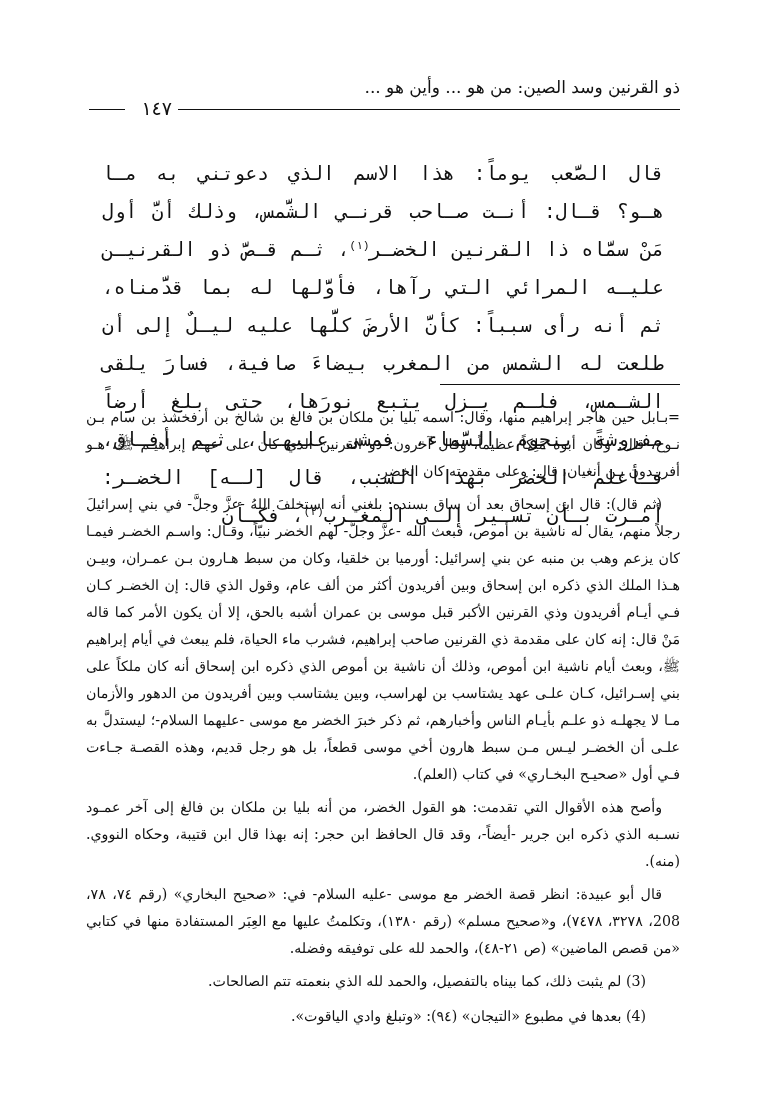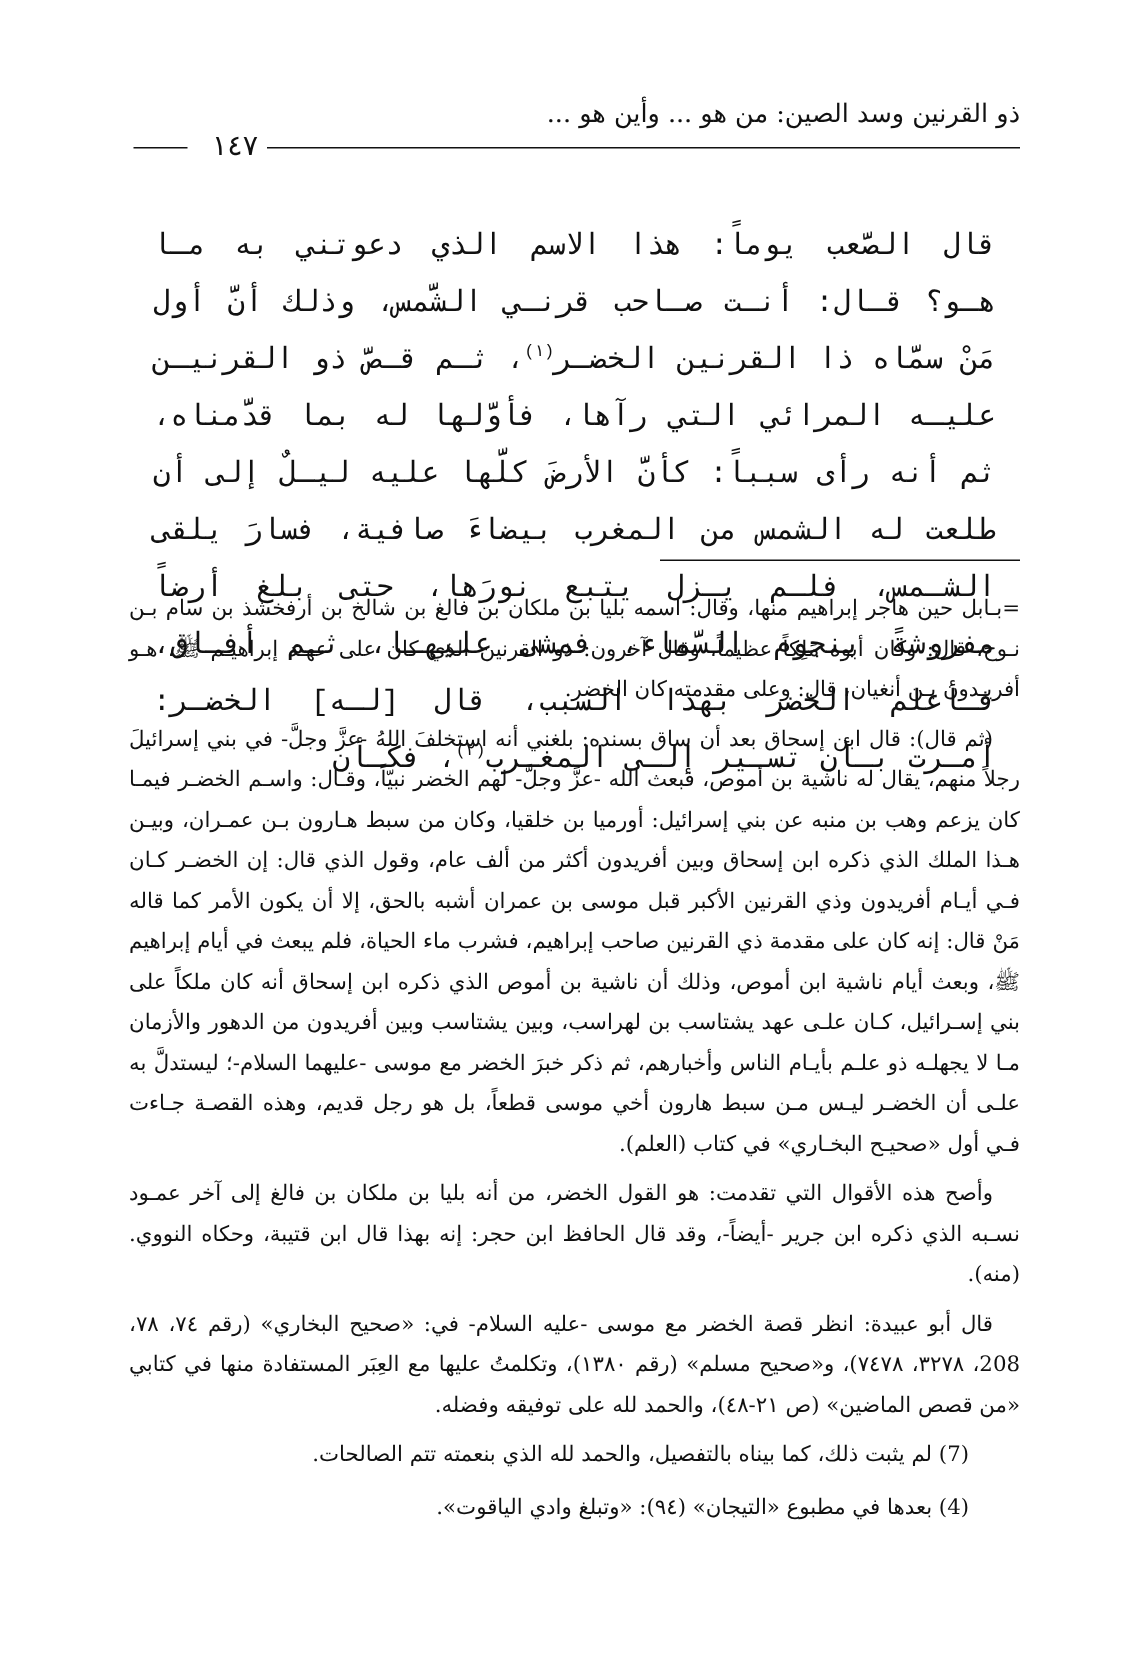--- a/index.html
+++ b/index.html
@@ -11,21 +11,21 @@
       width: 763px;
       height: 1108px;
       position: relative;
       overflow: hidden;
       color: #111111;
       font-family: "DejaVu Sans", sans-serif;
     }
     .page {
       position: absolute;
       left: 86px;
-      top: 1px;
+      top: 12px;
       width: 594px;
       height: 964px;
       direction: rtl;
     }
     
     .running-header {
       position: absolute;
       top: 62px;
       left: 0;
       right: 0;
@@ -137,17 +137,17 @@
     <p><span>قال الصَّعب يوماً: هذا الاسم الذي دعوتني به مـا هـو؟ قـال: أنـت صـاحب قرنـي الشَّمس، وذلك أنَّ أول مَنْ سمَّاه ذا القرنين الخضـر</span><sup class="fn">(١)</sup><span>، ثـم قـصَّ ذو القرنيـن عليـه المرائي التي رآها، فأوَّلها له بما قدَّمناه، ثم أنه رأى سبباً: كأنَّ الأرضَ كلَّها عليه ليـلٌ إلى أن طلعت له الشمس من المغرب بيضاءَ صافية، فسارَ يلقى الشـمس، فلـم يـزل يتبع نورَها، حتى بلغ أرضاً مفروشةً بنجوم السَّماء، فمشى عليهـا، ثـم أفـاق، فـأعلم الخضر بهذا السبب، قال [لـه] الخضـر: أمـرت بـأن تسـير إلـى المغـرب</span><sup class="fn">(٢)</sup><span>، فكـأن</span></p>
   </div>
 
   <div class="footnote-separator"></div>
 
   <div class="footnotes">
     <p>=بـابل حين هاجر إبراهيم منها، وقال: اسمه بليا بن ملكان بن فالغ بن شالخ بن أرفخشذ بن سام بـن نـوح، قال: وكان أبوه مَلِكاً عظيماً، وقال آخرون: ذو القرنين الذي كان على عهـد إبراهيـم ﷺ، هـو أفريـدون بـن أنغيان، قال: وعلى مقدمته كان الخضر.</p>
     <p class="indent">(ثم قال): قال ابن إسحاق بعد أن ساق بسنده: بلغني أنه استخلفَ اللهُ -عزَّ وجلَّ- في بني إسرائيلَ رجلاً منهم، يقال له ناشية بن أموص، فبعث الله -عزَّ وجلَّ- لهم الخضر نبيّاً، وقـال: واسـم الخضـر فيمـا كان يزعم وهب بن منبه عن بني إسرائيل: أورميا بن خلقيا، وكان من سبط هـارون بـن عمـران، وبيـن هـذا الملك الذي ذكره ابن إسحاق وبين أفريدون أكثر من ألف عام، وقول الذي قال: إن الخضـر كـان فـي أيـام أفريدون وذي القرنين الأكبر قبل موسى بن عمران أشبه بالحق، إلا أن يكون الأمر كما قاله مَنْ قال: إنه كان على مقدمة ذي القرنين صاحب إبراهيم، فشرب ماء الحياة، فلم يبعث في أيام إبراهيم ﷺ، وبعث أيام ناشية ابن أموص، وذلك أن ناشية بن أموص الذي ذكره ابن إسحاق أنه كان ملكاً على بني إسـرائيل، كـان علـى عهد يشتاسب بن لهراسب، وبين يشتاسب وبين أفريدون من الدهور والأزمان مـا لا يجهلـه ذو علـم بأيـام الناس وأخبارهم، ثم ذكر خبرَ الخضر مع موسى -عليهما السلام-؛ ليستدلَّ به علـى أن الخضـر ليـس مـن سبط هارون أخي موسى قطعاً، بل هو رجل قديم، وهذه القصـة جـاءت فـي أول «صحيـح البخـاري» في كتاب (العلم).</p>
     <p class="indent">وأصح هذه الأقوال التي تقدمت: هو القول الخضر، من أنه بليا بن ملكان بن فالغ إلى آخر عمـود نسـبه الذي ذكره ابن جرير -أيضاً-، وقد قال الحافظ ابن حجر: إنه بهذا قال ابن قتيبة، وحكاه النووي. (منه).</p>
     <p class="indent">قال أبو عبيدة: انظر قصة الخضر مع موسى -عليه السلام- في: «صحيح البخاري» (رقم ٧٤، ٧٨، 208، ٣٢٧٨، ٧٤٧٨)، و«صحيح مسلم» (رقم ١٣٨٠)، وتكلمتُ عليها مع العِبَر المستفادة منها في كتابي «من قصص الماضين» (ص ٢١-٤٨)، والحمد لله على توفيقه وفضله.</p>
-    <p class="note-item">(7) لم يثبت ذلك، كما بيناه بالتفصيل، والحمد لله الذي بنعمته تتم الصالحات.</p>
+    <p class="note-item">(3) لم يثبت ذلك، كما بيناه بالتفصيل، والحمد لله الذي بنعمته تتم الصالحات.</p>
     <p class="note-item">(4) بعدها في مطبوع «التيجان» (٩٤): «وتبلغ وادي الياقوت».</p>
   </div>
 
 </div>
 
 </body></html>

